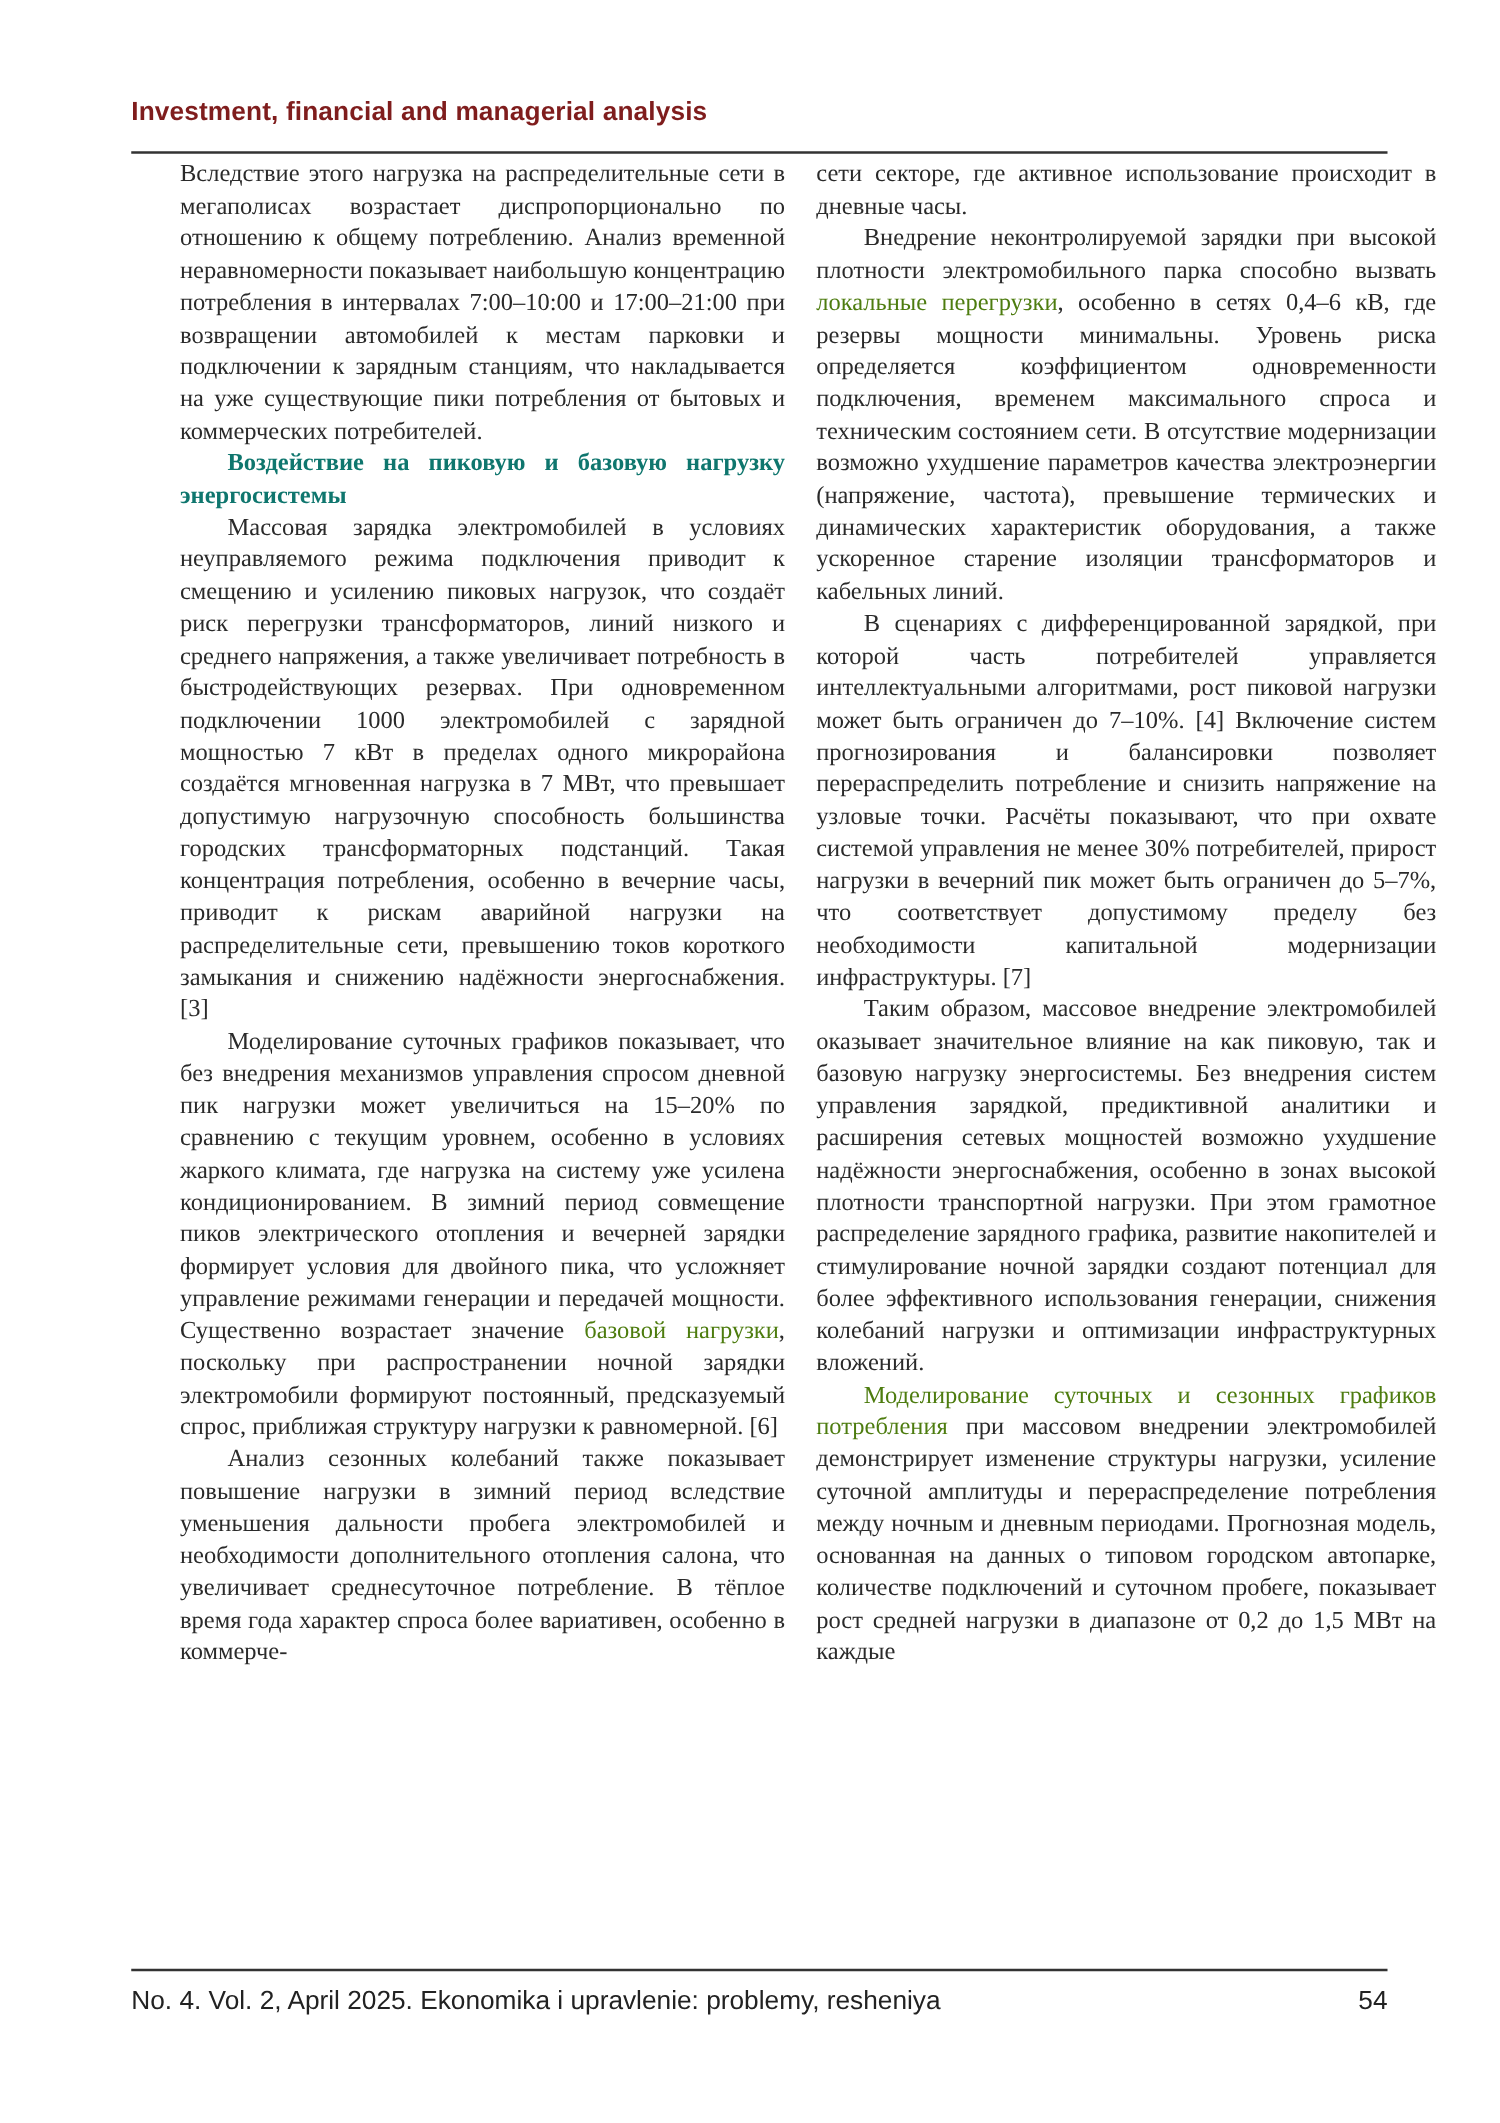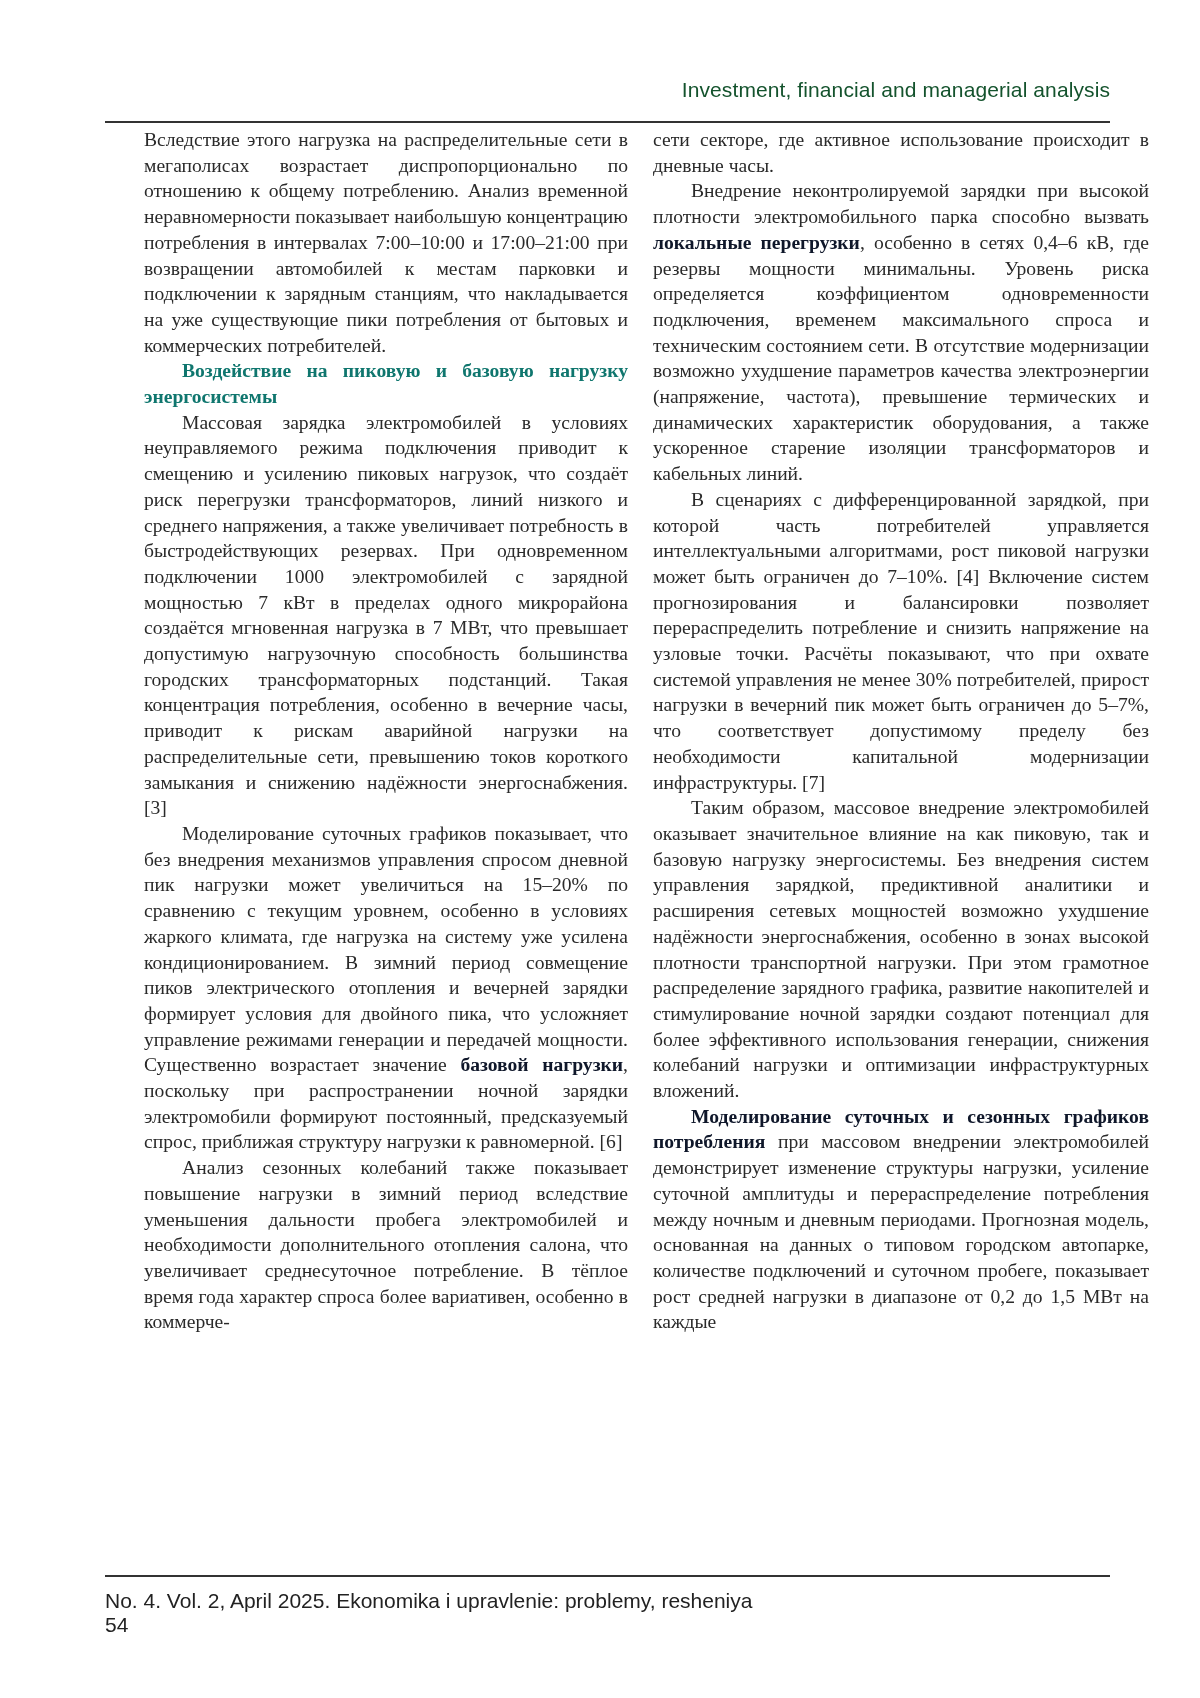--- a/index.html
+++ b/index.html
@@ -1,40 +1,39 @@
 <!DOCTYPE html>
 <html><head>
 <meta charset="utf-8">
 <style>
   html, body { margin: 0; padding: 0; background: #ffffff; }
   body { width: 1200px; height: 1698px; position: relative; overflow: hidden; color: #1a1a1a; }
   .running-head {
     position: absolute; left: 105px; right: 90px; top: 78px;
-    text-align: right;
-    font-family: "Liberation Sans", sans-serif; font-weight: normal; font-size: 21px; letter-spacing: 0.1px;
-    color: #14532d;
+    font-family: "Liberation Sans", sans-serif; font-weight: bold; font-size: 21px; letter-spacing: 0.1px;
+    color: #7f1d1d;
   }
   .rule { position: absolute; left: 105px; width: 1005px; height: 2px; background: #333; }
   .rule.top { top: 121px; }
   .rule.bottom { top: 1575px; }
   .column {
     position: absolute; top: 127px; width: 484px;
     font-family: "Liberation Serif", serif; font-size: 19.6px; line-height: 25.7px;
     text-align: justify; color: #2a2a2a; margin-left: 39px;
   }
   .column.left { left: 105px; }
   .column.right { left: 614px; width: 496px; }
   .column p { margin: 0; text-indent: 38px; hyphens: manual; }
   .column p.noindent { text-indent: 0; }
   .column p.heading { font-weight: bold; color: #0f766e; }
-  b { font-weight: bold; color: #0f172a; }
+  b { font-weight: normal; color: #4d7c0f; }
   .footer {
     position: absolute; left: 105px; right: 90px; top: 1589px;
     font-family: "Liberation Sans", sans-serif; font-size: 21px; color: #222;
-    display: flex; justify-content: space-between; flex-direction: column;
+    display: flex; justify-content: space-between;
   }
 </style>
 </head>
 <body>
 
 <div class="running-head">Investment, financial and managerial analysis</div>
 <div class="rule top"></div>
 
 <div class="column left">
   <p class="noindent">Вследствие этого нагрузка на распределительные сети в мегаполисах возрастает диспропорционально по отношению к общему потреблению. Анализ временной неравномерности показывает наибольшую концентрацию потребления в интервалах 7:00–10:00 и 17:00–21:00 при возвращении автомобилей к местам парковки и подключении к зарядным станциям, что накладывается на уже существующие пики потребления от бытовых и коммерческих потребителей.</p>

